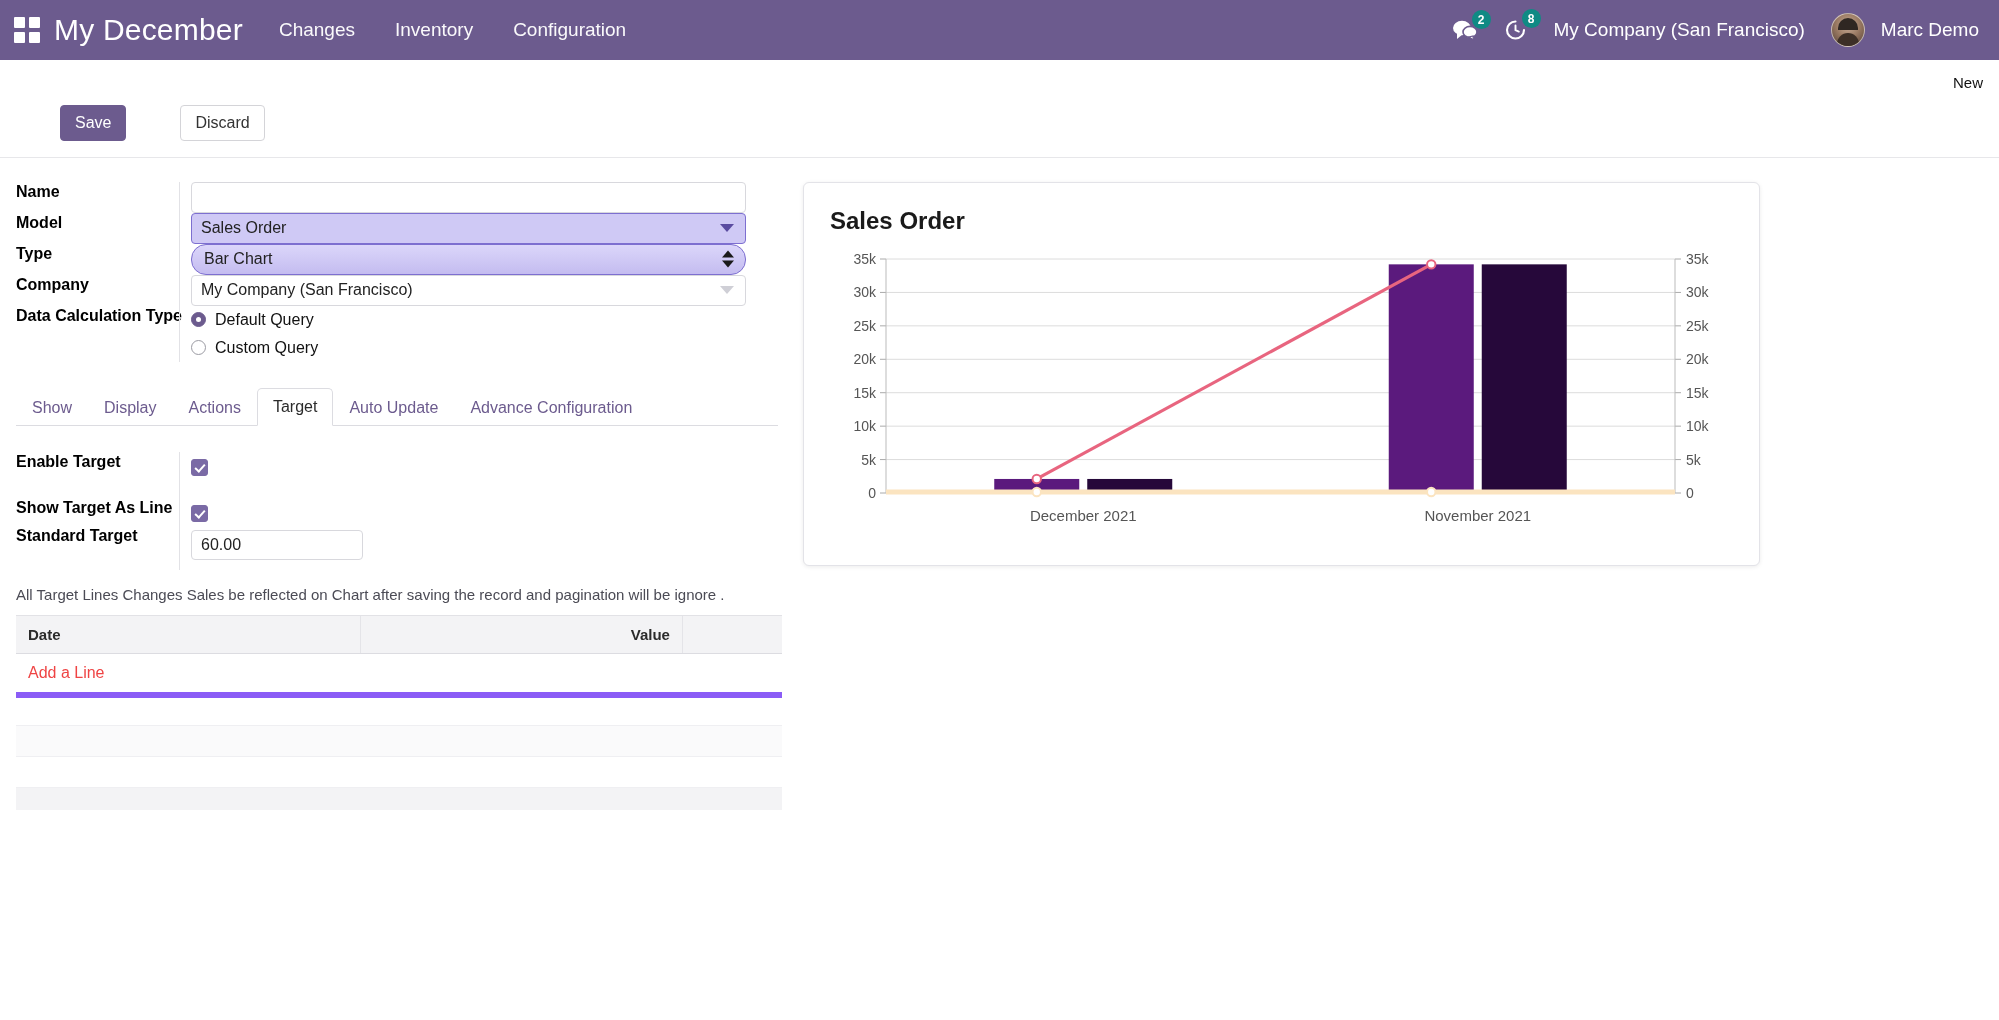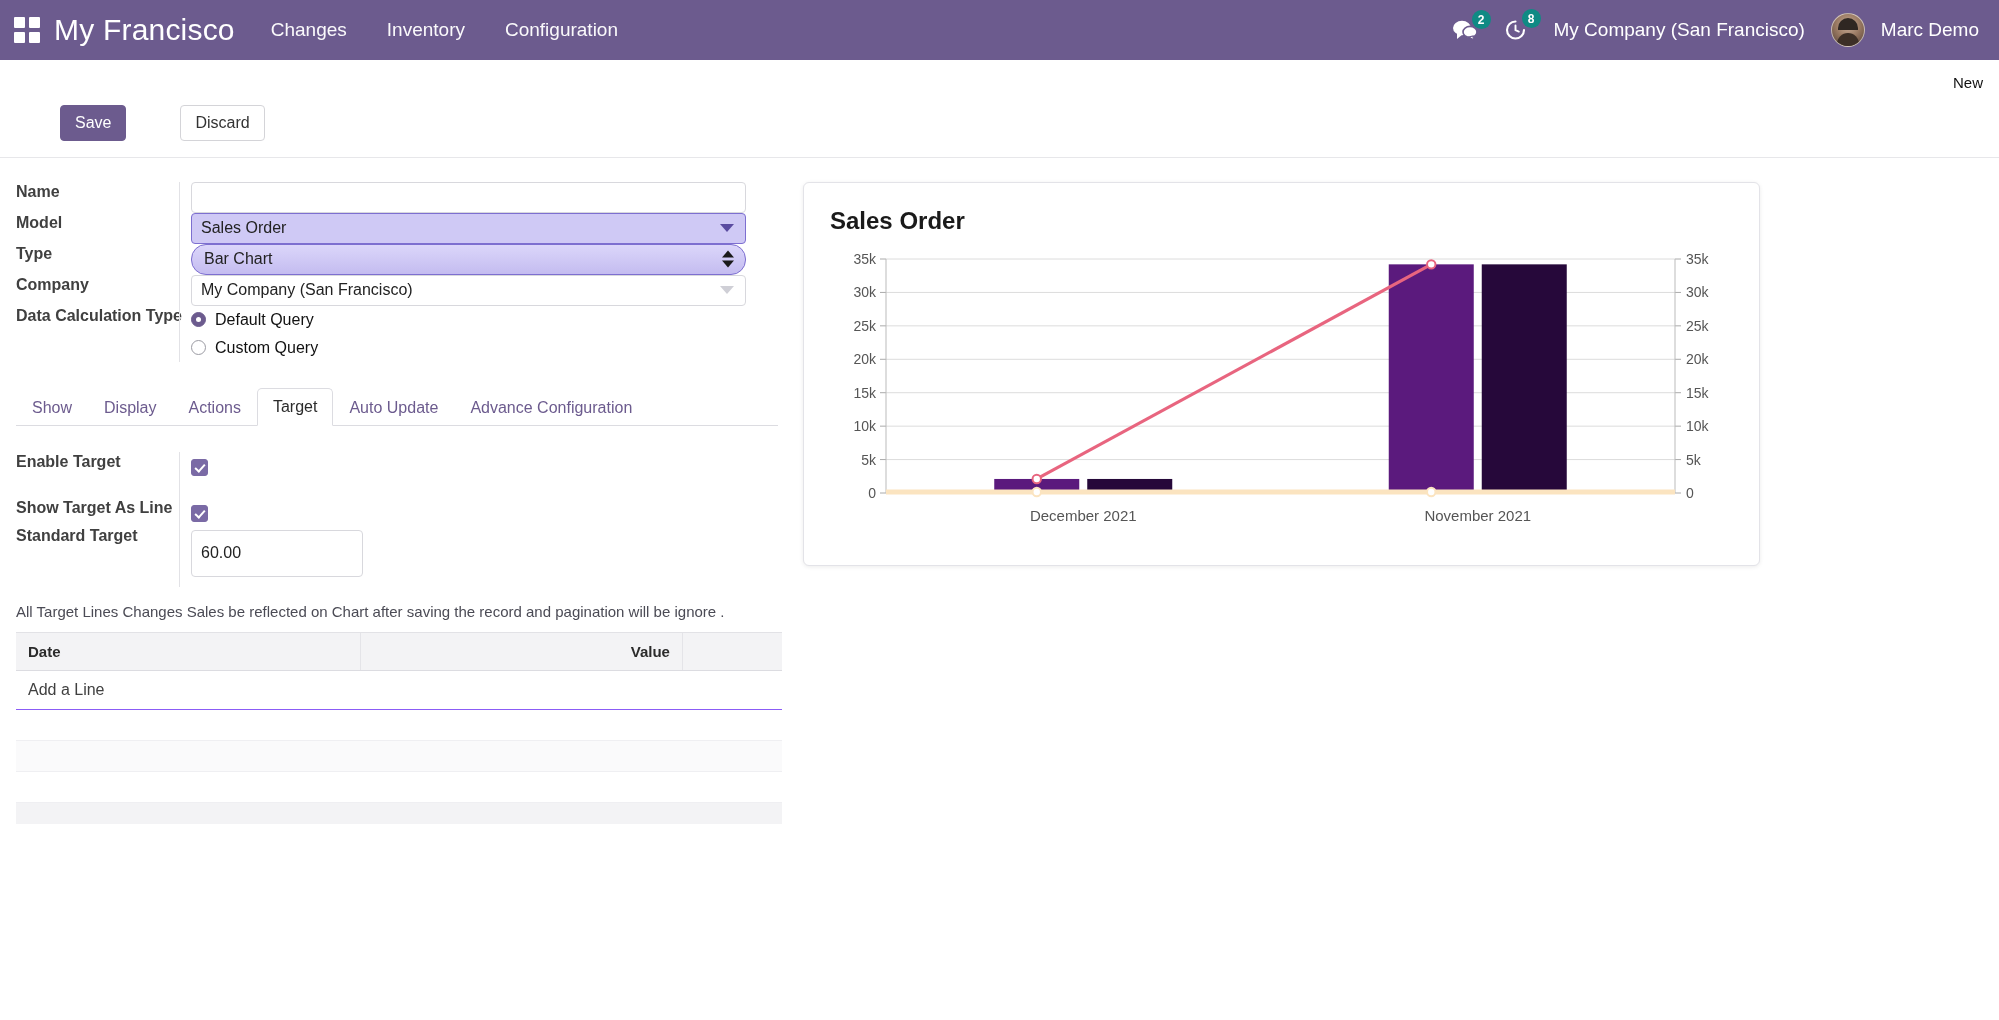--- a/index.html
+++ b/index.html
@@ -110,21 +110,21 @@
   .form-col { width: 785px; flex: none; padding-left: 16px; }
   .chart-col { flex: none; padding-left: 18px; }
 
   
   table.form { border-collapse: collapse; width: 762px; }
   table.form td { vertical-align: top; padding: 0; }
   td.lbl {
     width: 175px;
     font-size: 16px;
     font-weight: bold;
-    color: #404040;
+    color: #000000;
     padding: 8px 10px 8px 0;
     line-height: 1.25;
   }
   td.fld { padding: 4px 0 4px 0; position: relative; }
   td.fld::before {
     content: "";
     position: absolute;
     left: -12px; top: 0; bottom: 0;
     width: 1px;
     background: #e2e2e6;
@@ -218,21 +218,21 @@
   .tab.active {
     color: #2b2b2b;
     background: #fff;
     border-color: #dcdce1;
     border-radius: 5px 5px 0 0;
     border-bottom: 1px solid #fff;
   }
 
   .tab-pane { padding-top: 26px; }
   .small-inp {
-    width: 172px; height: 47px;
+    width: 172px; height: 30px;
     border: 1px solid #d8d8dd; border-radius: 4px;
     font-size: 16px; color: #222;
     padding: 3px 9px;
     display: flex; align-items: center;
     background:#fff;
   }
   .note {
     font-size: 15px;
     color: #4b4b55;
     padding: 16px 0 12px 0;
@@ -249,23 +249,23 @@
     font-weight: bold;
     padding: 10px 12px;
     border-bottom: 1px solid #dcdce1;
     border-right: 1px solid #e4e4e8;
   }
   .o2m thead th.val { text-align: right; }
   .o2m thead th:last-child { border-right: none; }
   .o2m td.addline {
     padding: 10px 12px;
     font-size: 16px;
-    color: #404040;
+    color: #ef4444;
     cursor: pointer;
-    border-bottom: 1px solid #8b5cf6;
+    border-bottom: 6px solid #8b5cf6;
   }
   .o2m tr.empty td { height: 31px; border-bottom: 1px solid #efeff2; background: #fff; }
   .o2m tr.empty.shade td { background: #fafafb; }
   .o2m tr.foot td { height: 22px; background: #f3f3f5; border-top: 1px solid #e4e4e8; }
 
   
   .chart-card {
     width: 957px;
     background: #fff;
     border: 1px solid #e3e3e8;
@@ -282,21 +282,21 @@
 </head>
 <body>
 
 <div class="navbar">
   <div class="apps-icon">
     <i></i>
       <i></i>
       <i></i>
       <i></i>
   </div>
-  <div class="brand">My Francisco</div>
+  <div class="brand">My December</div>
   <div class="nav-links">
     <span>Changes</span>
     <span>Inventory</span>
     <span>Configuration</span>
   </div>
   <div class="nav-right">
     <div class="nav-icon">
       <svg width="26" height="22" viewBox="0 0 26 22" aria-hidden="true">
         <ellipse cx="10" cy="9" rx="9" ry="7.2" fill="#ffffff"></ellipse>
         <path d="M5 14 L5 20 L11 15 Z" fill="#ffffff"></path>

